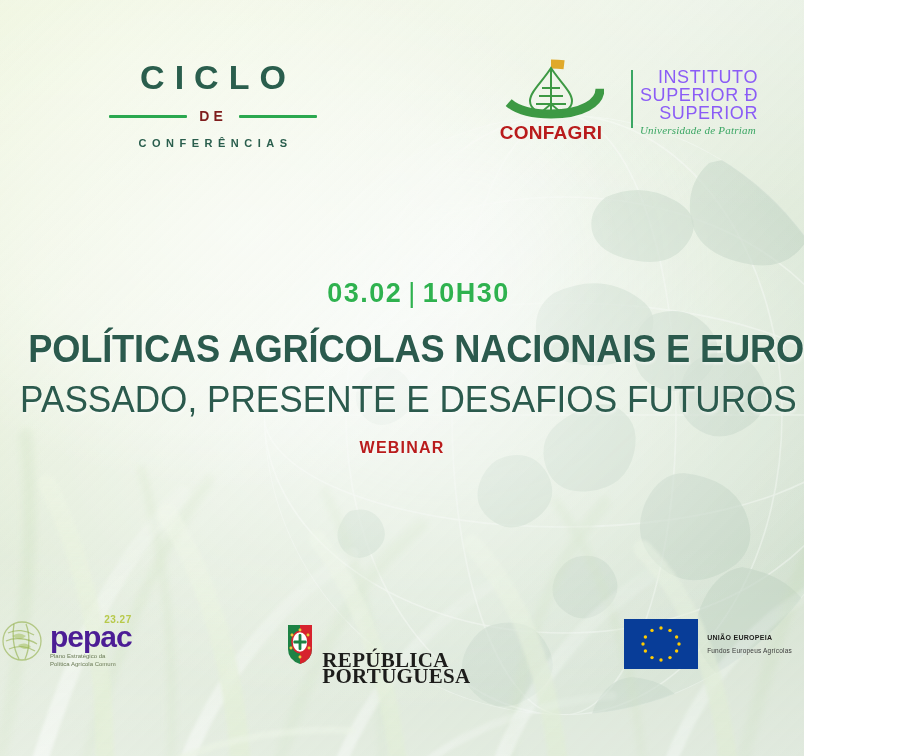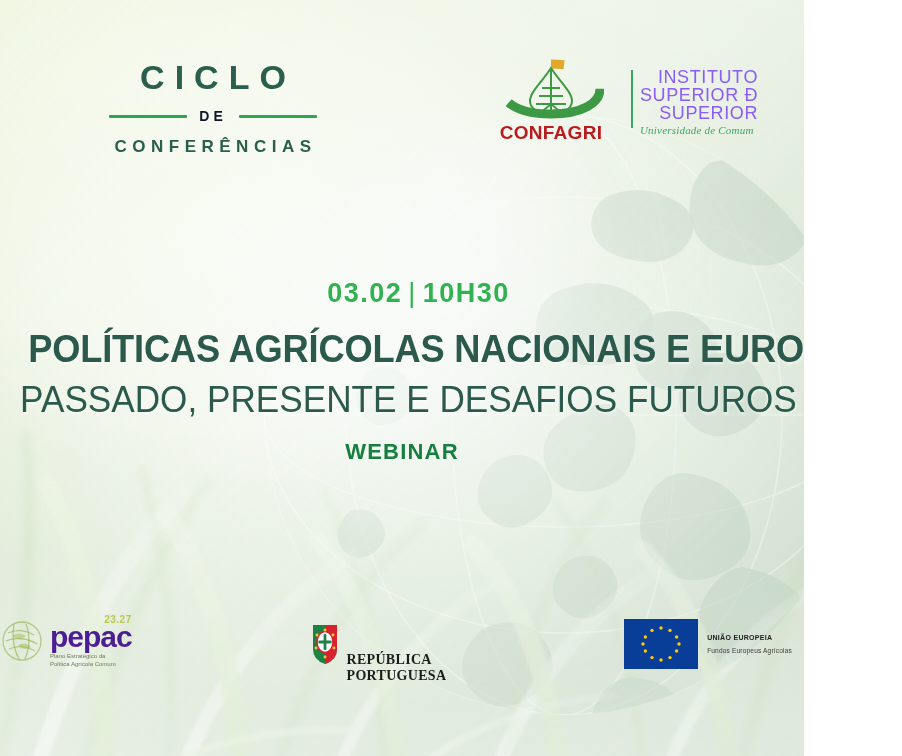--- a/index.html
+++ b/index.html
@@ -60,25 +60,25 @@
     padding-left:10px;
   }
   .ciclo-mid{
     display:flex;align-items:center;justify-content:center;gap:12px;
     margin-top:14px;
   }
   .ciclo-rule{
     height:3px;width:78px;background:#2aa84f;border-radius:1px;
   }
   .ciclo-de{
-    font-size:14px;font-weight:bold;letter-spacing:4px;color:#0f172a;
+    font-size:14px;font-weight:bold;letter-spacing:4px;color:#7f1d1d;
   }
   .ciclo-bot{
     margin-top:13px;
-    font-size:17px;font-weight:bold;letter-spacing:5.5px;color:#2a5e4d;
+    font-size:11px;font-weight:bold;letter-spacing:5.5px;color:#2a5e4d;
     padding-left:5px;
   }
 
   
   .logos-top{
     position:absolute;right:46px;top:58px;
     display:flex;align-items:center;gap:24px;
   }
   .confagri{width:112px;text-align:center;}
   .confagri-mark{display:block;margin:0 auto;}
@@ -123,21 +123,21 @@
   }
   .title2{
     margin-top:8px;
     font-size:37px;font-weight:normal;color:#2b5a4d;
     transform:scaleX(.95);
     text-shadow:1px 2px 3px rgba(255,255,255,.55);
     white-space:nowrap;
   }
   .webinar{
     margin-top:18px;
-    font-size:22px;font-weight:bold;color:#15803d;letter-spacing:1.2px;
+    font-size:16px;font-weight:bold;color:#b91c1c;letter-spacing:1.2px;
     text-shadow:0 1px 2px rgba(255,255,255,.7);
   }
 
   
   .logos-bottom{
     position:absolute;left:0;right:12px;bottom:72px;
     display:flex;align-items:center;justify-content:space-between;gap:34px;
   }
   .pepac{display:flex;align-items:flex-start;gap:6px;}
   .pepac-txt{position:relative;padding-top:4px;}
@@ -147,21 +147,21 @@
   }
   .pepac-word{
     font-size:30px;font-weight:bold;color:#4c1d95;line-height:26px;letter-spacing:-1px;
   }
   .pepac-sub{
     font-size:6px;line-height:7.5px;color:#6a7a55;margin-top:3px;
   }
   .rp{display:flex;align-items:center;gap:7px;}
   .rp-txt{
     font-family:"Liberation Serif", serif;
-    font-size:14px;font-weight:bold;color:#1d1d1b;line-height:16px;letter-spacing:.3px;margin-top:48px;
+    font-size:21px;font-weight:bold;color:#1d1d1b;line-height:16px;letter-spacing:.3px;margin-top:48px;
   }
   .eu{display:flex;align-items:center;gap:9px;}
   .eu-flag{
     width:74px;height:50px;background:#083d98;position:relative;
   }
   .eu-txt .eu-l1{
     font-size:7px;font-weight:bold;color:#1d1d1b;letter-spacing:.3px;
   }
   .eu-txt .eu-l2{
     font-size:6.5px;color:#3a3a3a;margin-top:6px;letter-spacing:.2px;
@@ -287,21 +287,21 @@
       </svg>
       <div class="confagri-word">CONFAGRI</div>
     </div>
 
     <div class="isa">
       <div class="isa-divider"></div>
       <div class="isa-text">
         <div class="isa-line">INSTITUTO</div>
         <div class="isa-line">SUPERIOR Ð</div>
         <div class="isa-line">SUPERIOR</div>
-        <div class="isa-uni">Universidade de Comum</div>
+        <div class="isa-uni">Universidade de Patriam</div>
       </div>
     </div>
 
   </div>
 
   <div class="center">
     <div class="datetime">
       <span>03.02</span><span class="sep">|</span><span>10H30</span>
     </div>
     <div class="title1">POLÍTICAS AGRÍCOLAS NACIONAIS E EUROPEIAS:</div>

